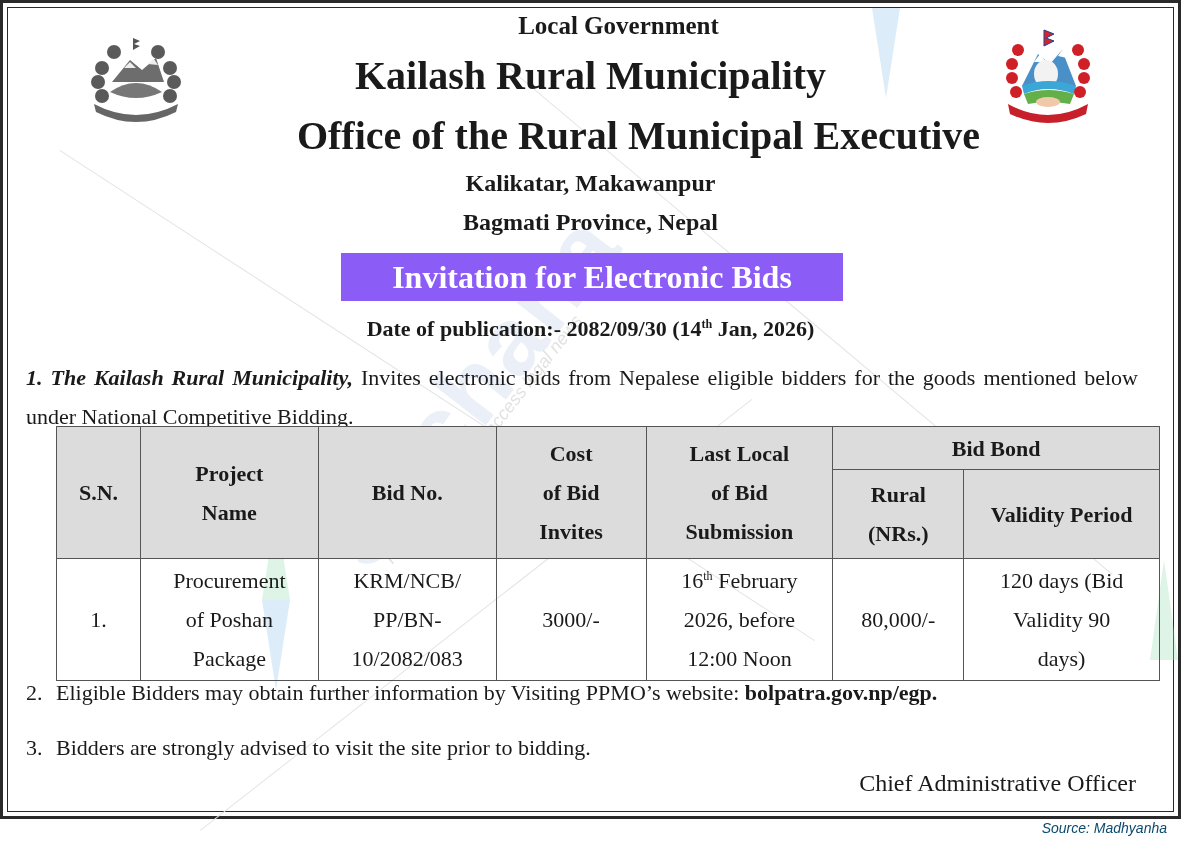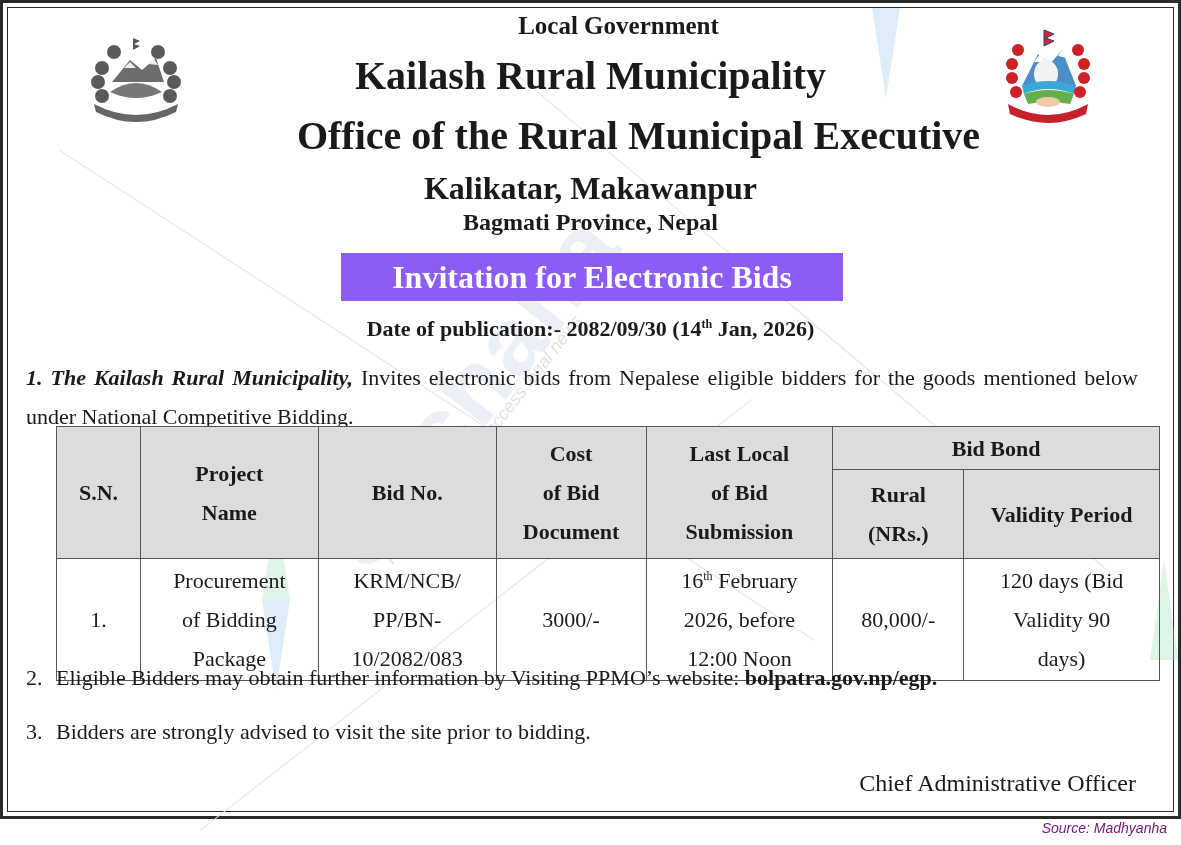--- a/index.html
+++ b/index.html
@@ -38,21 +38,21 @@
   .emblem-left {
     position:absolute; left:84px; top:34px; width:104px; height:90px;
   }
   .emblem-right {
     position:absolute; left:1000px; top:28px; width:96px; height:98px;
   }
   .h-center { position:absolute; left:0; width:1181px; text-align:center; font-weight:bold; }
   .h1 { top:12px; font-size:25px;margin-left:28px; }
   .h2 { top:52px; font-size:40px; }
   .h3 { top:112px; font-size:40px;padding-left:48px; }
-  .h4 { top:170px; font-size:32px; }
+  .h4 { top:170px; font-size:24px; }
   .h5 { top:209px; font-size:24px; }
   .banner {
     position:absolute; left:341px; top:253px; width:502px; height:48px;
     background:#8b5cf6; color:#ffffff; font-size:32px; font-weight:bold;
     display:flex; align-items:center; justify-content:center;
   }
   .pubdate { top:316px; font-size:22px; }
   sup { font-size:0.55em; vertical-align:0.7em; line-height:0; }
   .para {
     position:absolute; left:26px; width:1112px; font-size:22px; line-height:39px;
@@ -61,30 +61,30 @@
   .para1 .lead { font-weight:bold; font-style:italic; }
   table.bids {
     position:absolute; left:56px; top:426px; width:1104px; border-collapse:collapse;
     font-size:22px;
   }
   table.bids th, table.bids td {
     border:1.5px solid #555555; text-align:center; vertical-align:middle;
     padding:0 6px; line-height:39px;
   }
   table.bids th { background:#dcdcdc; font-weight:bold; }
-  .para2 { top:658px; }
-  .para3 { top:712px; }
+  .para2 { top:673px; }
+  .para3 { top:728px; }
   .num { display:inline-block; width:30px; }
   .para2 b { font-weight:bold; }
   .signature {
     position:absolute; right:45px; top:770px; font-size:24px; font-weight:normal;
   }
   .source {
     position:absolute; right:14px; top:820px; font-family:"Liberation Sans", sans-serif;
-    font-style:italic; font-size:14px; color:#701a75;
+    font-style:italic; font-size:14px; color:#0c4a6e;
   }
 </style>
 </head>
 <body>
 
 <div class="frame-outer">
   <div class="frame-inner"></div>
 </div>
 
 <div class="wm-line" style="left:60px;top:150px;width:900px;transform:rotate(33deg);"></div>
@@ -161,33 +161,33 @@
       <col style="width:150px">
     <col style="width:187px">
       <col style="width:131px">
       <col style="width:196px">
   </colgroup>
   <thead>
     <tr style="height:43px">
       <th rowspan="2">S.N.</th>
       <th rowspan="2"><span>Project</span><br><span>Name</span></th>
       <th rowspan="2">Bid No.</th>
-      <th rowspan="2"><span>Cost</span><br><span>of Bid</span><br><span>Document</span></th>
+      <th rowspan="2"><span>Cost</span><br><span>of Bid</span><br><span>Invites</span></th>
       <th rowspan="2"><span>Last Local</span><br><span>of Bid</span><br><span>Submission</span></th>
       <th colspan="2">Bid Bond</th>
     </tr>
     <tr style="height:89px">
       <th><span>Rural</span><br><span>(NRs.)</span></th>
       <th>Validity Period</th>
     </tr>
   </thead>
   <tbody>
     <tr style="height:122px">
       <td>1.</td>
-      <td><span>Procurement</span><br><span>of Bidding</span><br><span>Package</span></td>
+      <td><span>Procurement</span><br><span>of Poshan</span><br><span>Package</span></td>
       <td><span>KRM/NCB/</span><br><span>PP/BN-</span><br><span>10/2082/083</span></td>
       <td>3000/-</td>
       <td><span>16</span><sup>th</sup><span> February</span><br><span>2026, before</span><br><span>12:00 Noon</span></td>
       <td>80,000/-</td>
       <td><span>120 days (Bid</span><br><span>Validity 90</span><br><span>days)</span></td>
     </tr>
   </tbody>
 </table>
 
 <div class="para para2">

